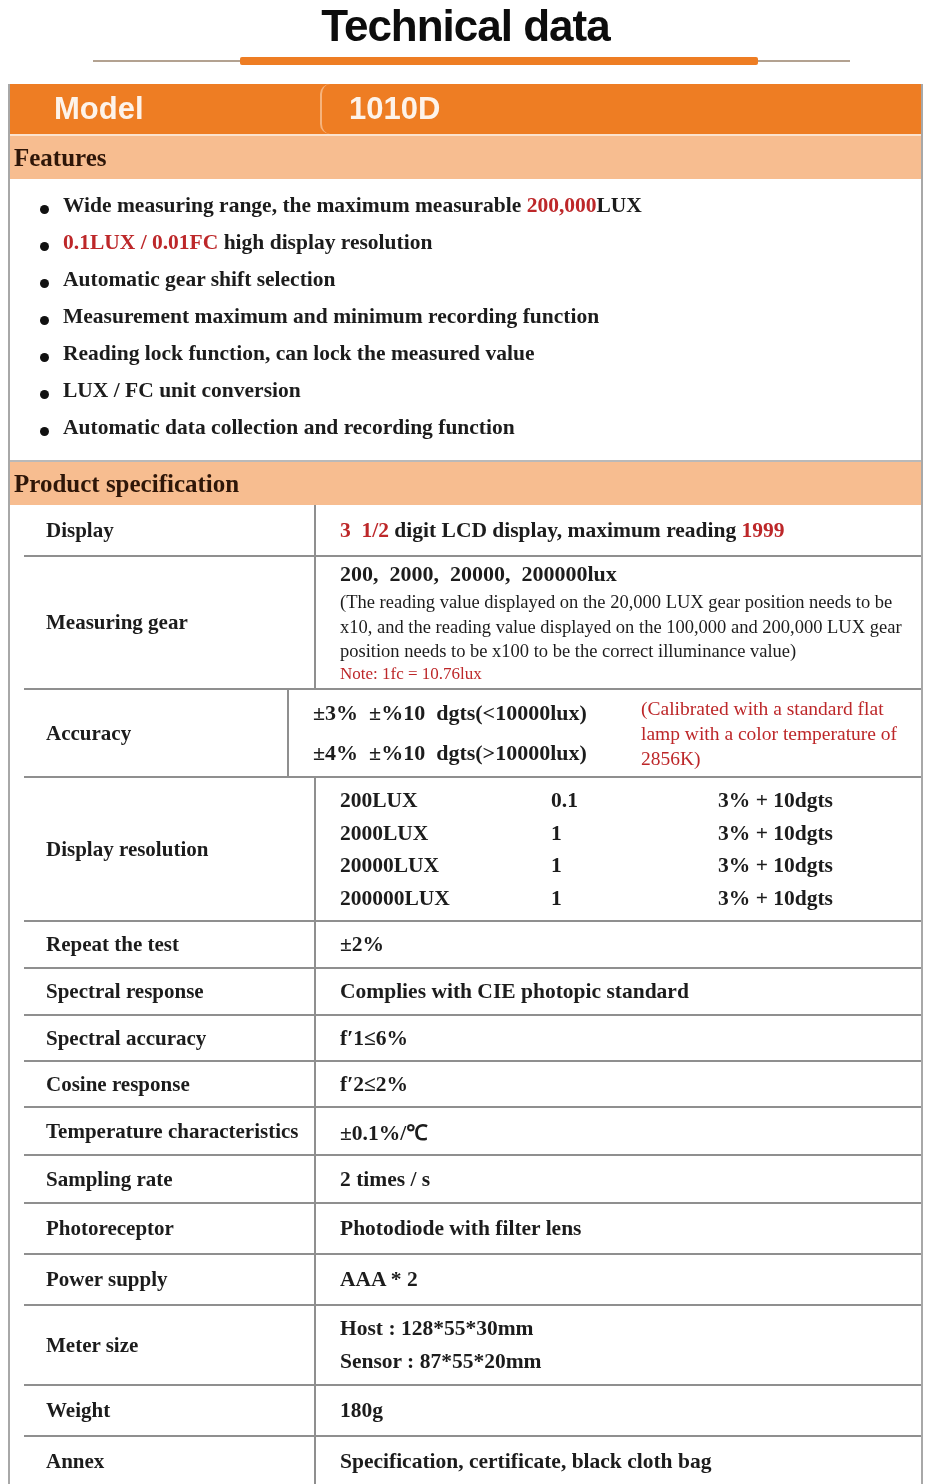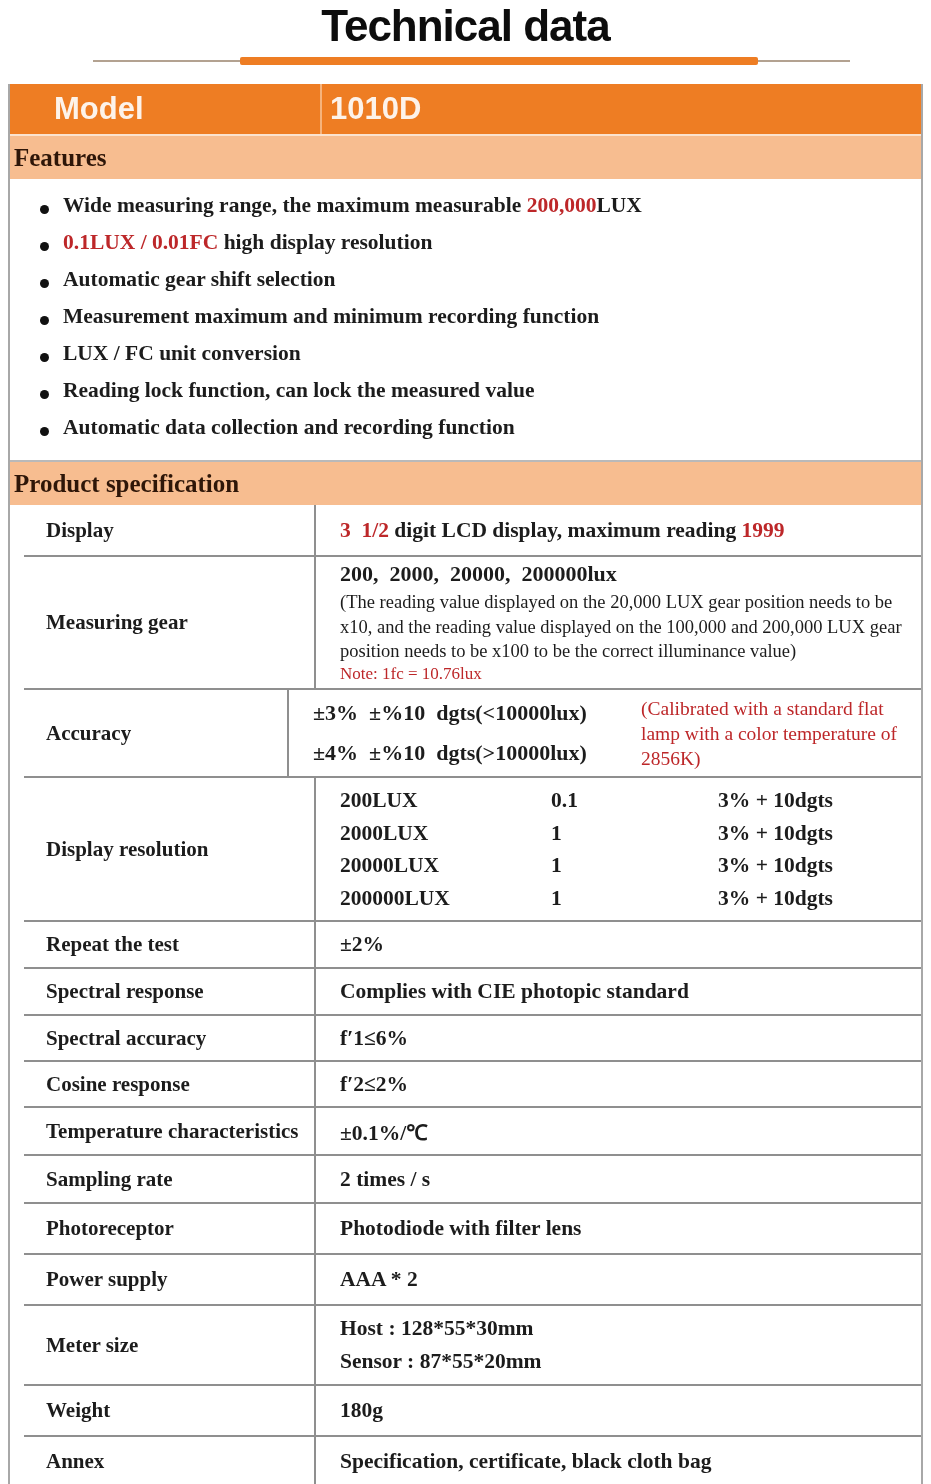--- a/index.html
+++ b/index.html
@@ -9,21 +9,21 @@
   *{box-sizing:border-box;margin:0;padding:0;}
   html,body{background:#fff;}
   body{width:931px;height:1484px;overflow:hidden;font-family:"Liberation Serif",serif;color:var(--text,#1c1c1c);}
   .title{font-family:"Liberation Sans",sans-serif;font-weight:700;font-size:44px;text-align:center;padding-top:1px;letter-spacing:-1px;color:#0d0d0d;}
   .rule{position:relative;height:9px;margin-top:6px;}
   .rule-thin{position:absolute;left:93px;width:757px;top:3px;height:2px;background:var(--rule_thin,#b3a291);}
   .rule-thick{position:absolute;left:240px;width:518px;top:0;height:8px;background:var(--orange,#ee7d23);border-radius:2px;}
   .sheet{margin:18px 8px 0 8px;border-left:2px solid var(--outer_border,#a8a8a8);border-right:2px solid var(--outer_border,#a8a8a8);border-bottom:3px solid #4f4f4f;}
   .model-row{display:flex;background:var(--orange,#ee7d23);height:52px;align-items:center;border-bottom:2px solid #fbe3cf;font-family:"Liberation Sans",sans-serif;font-weight:700;font-size:31px;color:#fdf3ea;}
   .model-label{width:290px;padding-left:24px;margin-left:20px;}
-  .model-value{flex:1;padding-left:8px;border-left:2px solid #f6b37c;align-self:stretch;display:flex;align-items:center;}
+  .model-value{flex:1;padding-left:27px;border-left:2px solid #f6b37c;align-self:stretch;display:flex;align-items:center;border-radius:10px;}
   .bar{background:var(--light_orange,#f7bd90);height:43px;display:flex;align-items:center;padding-left:4px;font-weight:700;font-size:25px;color:var(--header_text,#2e1608);}
   .features{list-style:none;padding:14px 10px 8px 30px;border-bottom:2px solid #b9b9b9;min-height:282px;}
   .features li{display:flex;align-items:center;margin-bottom:13px;font-weight:700;font-size:21.5px;line-height:24px;}
   .dot{width:9px;height:9px;border-radius:50%;background:#111;margin:8px 14px 0 0;flex:0 0 9px;}
   .red{color:var(--red,#bd2729);}
   .pre{white-space:pre-wrap;}
   .table{width:100%;padding-left:14px;}
   .row{display:flex;border-top:2px solid var(--border,#8f8f8f);}
   .row:first-child{border-top:none;}
   .cell{display:flex;align-items:center;}
@@ -70,25 +70,25 @@
       <li>
         <span class="dot"></span>
         <span><span>Automatic gear shift selection</span><span class="red"></span><span></span></span>
       </li>
       <li>
         <span class="dot"></span>
         <span><span>Measurement maximum and minimum recording function</span><span class="red"></span><span></span></span>
       </li>
       <li>
         <span class="dot"></span>
+        <span><span>Reading lock function, can lock the measured value</span><span class="red"></span><span></span></span>
+      </li>
+      <li>
+        <span class="dot"></span>
         <span><span>LUX / FC unit conversion</span><span class="red"></span><span></span></span>
-      </li>
-      <li>
-        <span class="dot"></span>
-        <span><span>Reading lock function, can lock the measured value</span><span class="red"></span><span></span></span>
       </li>
       <li>
         <span class="dot"></span>
         <span><span>Automatic data collection and recording function</span><span class="red"></span><span></span></span>
       </li>
     </ul>
 
     <div class="bar">Product specification</div>
 
     <div class="table">

